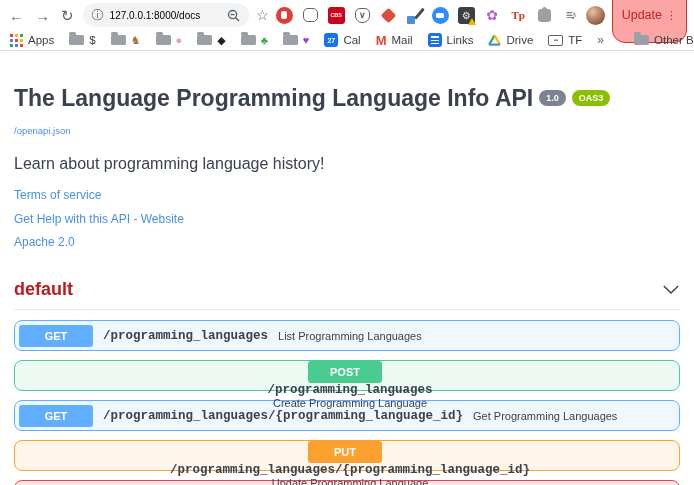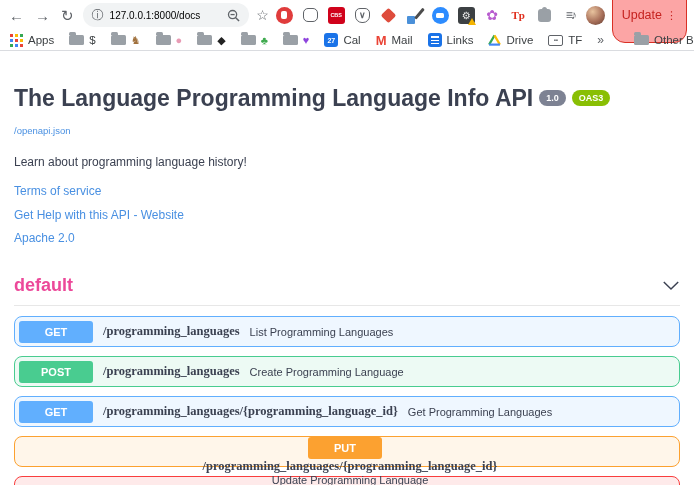--- a/index.html
+++ b/index.html
@@ -65,41 +65,41 @@
   .overflow-chevrons { color:#5f6368; font-size:12px; }
 
   
   .content { padding:0 14px; color:#3b4151; }
   .info { margin-top:34px; }
   .api-title { font-size:23px; font-weight:bold; color:#3b4151; display:flex; align-items:flex-start; gap:6px; }
   .badge { font-size:9px; font-weight:bold; color:#fff; border-radius:8px; padding:3px 7px; margin-top:5px; }
   .badge-version { background:#7d8293; }
   .badge-oas { background:#89bf04; }
   .spec-link { display:inline-block; margin-top:13px; font-size:9.5px; color:#4990e2; text-decoration:none; }
-  .desc { margin-top:17px; font-size:12px; color:#3b4151; }
+  .desc { margin-top:17px; font-size:16px; color:#3b4151; }
   .info-links a { color:#4990e2; text-decoration:none; font-size:12px; display:inline-block; }
   .tos { margin-top:12px; }
   .contact { margin-top:8px; line-height:14px; }
   .license { margin-top:6px; }
 
   .tag-section { margin-top:29px; display:flex; align-items:center; justify-content:space-between;
     padding-bottom:9px; border-bottom:1px solid #e7e7e7; margin-bottom:10px; cursor:pointer; }
-  .tag-name { font-size:18px; font-weight:bold; color:#ec4899; }
+  .tag-name { font-size:18px; font-weight:bold; color:#b91c1c; }
 
   .opblock { display:flex; align-items:center; height:31px; border-radius:8px; border:1px solid;
     margin-bottom:9px; padding:0 8px 0 4px; cursor:pointer; }
   .op-get    { border-color:#61affe; background:#eff7ff; }
-  .op-post   { border-color:#49cc90; background:#edfaf4; }
+  .op-post   { border-color:#49cc90; background:#edfaf4;flex-direction:column; }
   .op-put    { border-color:#fca130; background:#fff6ea;flex-direction:column; }
   .op-delete { border-color:#f93e3e; background:#feeaea; }
   .method { width:74px; height:22px; border-radius:3px; color:#fff; font-weight:bold; font-size:11px;
     display:flex; align-items:center; justify-content:center; flex:0 0 auto; }
   .m-get { background:#61affe; } .m-post { background:#49cc90; }
   .m-put { background:#fca130; }
-  .op-path { font-family:Liberation Serif, serif; font-weight:bold; font-size:12.5px;
+  .op-path { font-family:Liberation Mono, monospace; font-weight:bold; font-size:12.5px;
     color:#3b4151; margin-left:10px; white-space:nowrap; }
   .op-summary { font-size:11px; color:#3b4151; margin-left:10px; white-space:nowrap; }
 </style>
 </head>
 <body>
 
 <div class="toolbar">
   <span class="navbtn">←</span>
   <span class="navbtn">→</span>
   <span class="navbtn">↻</span>

